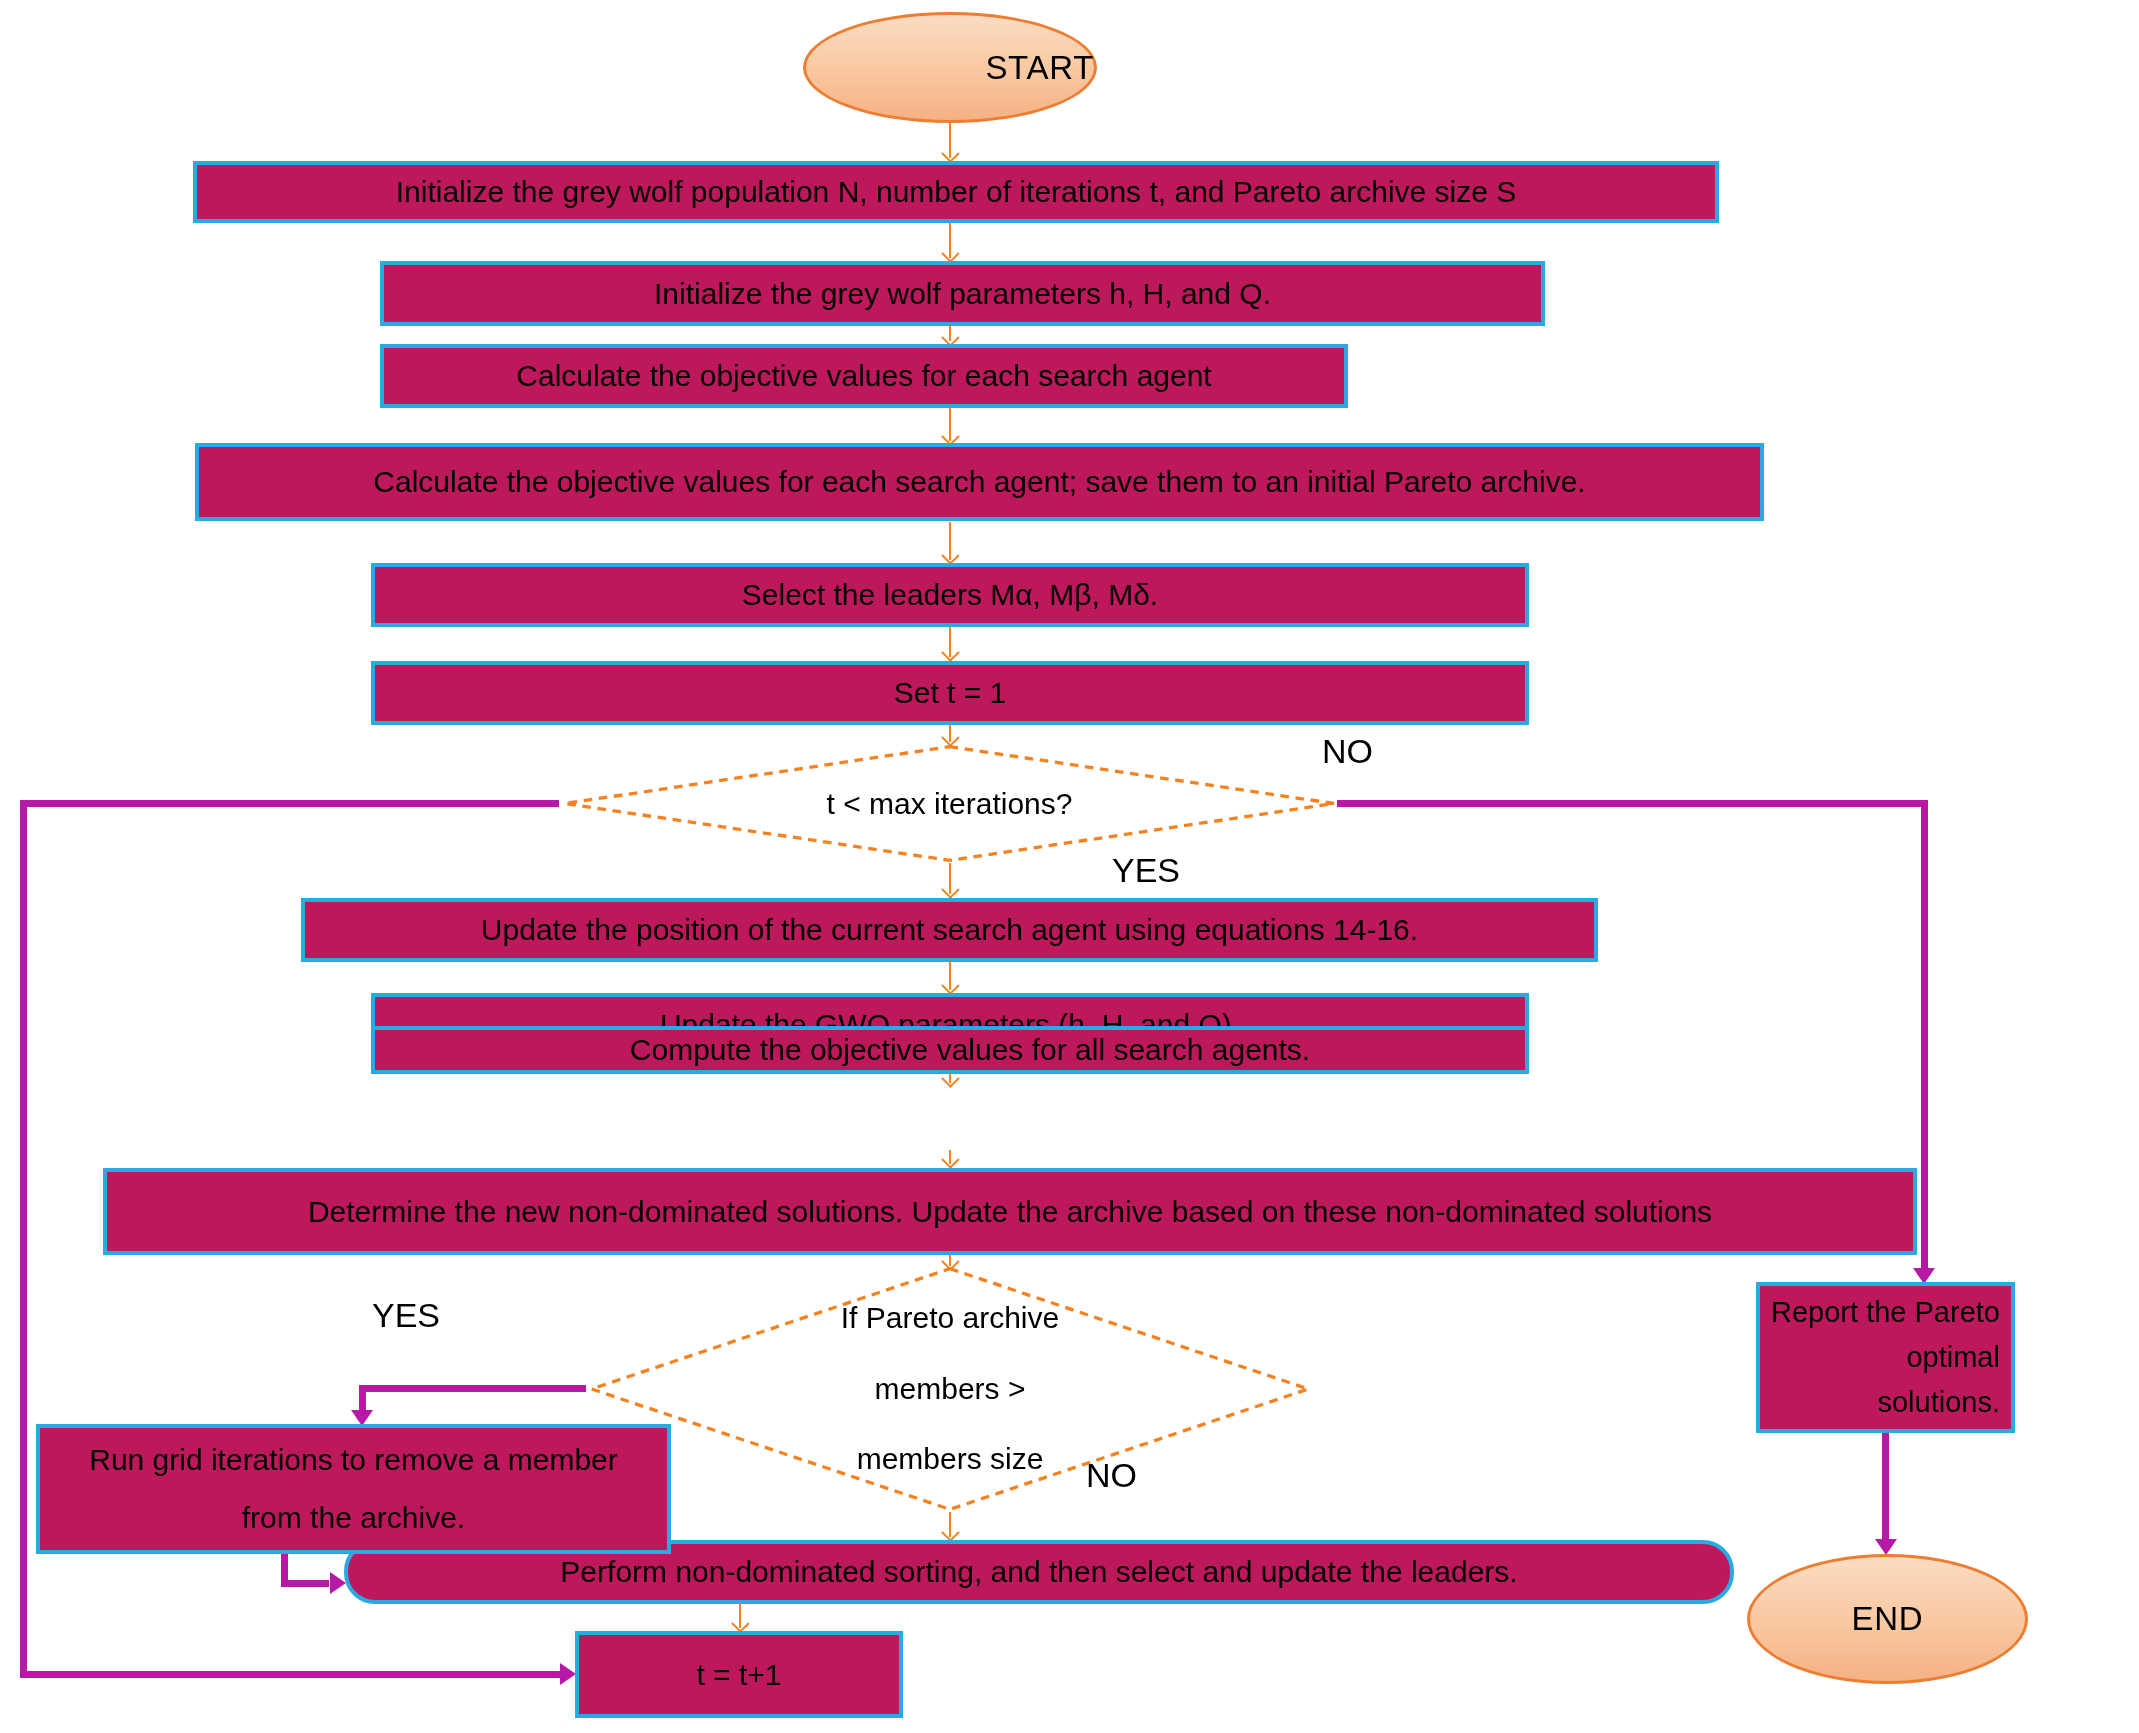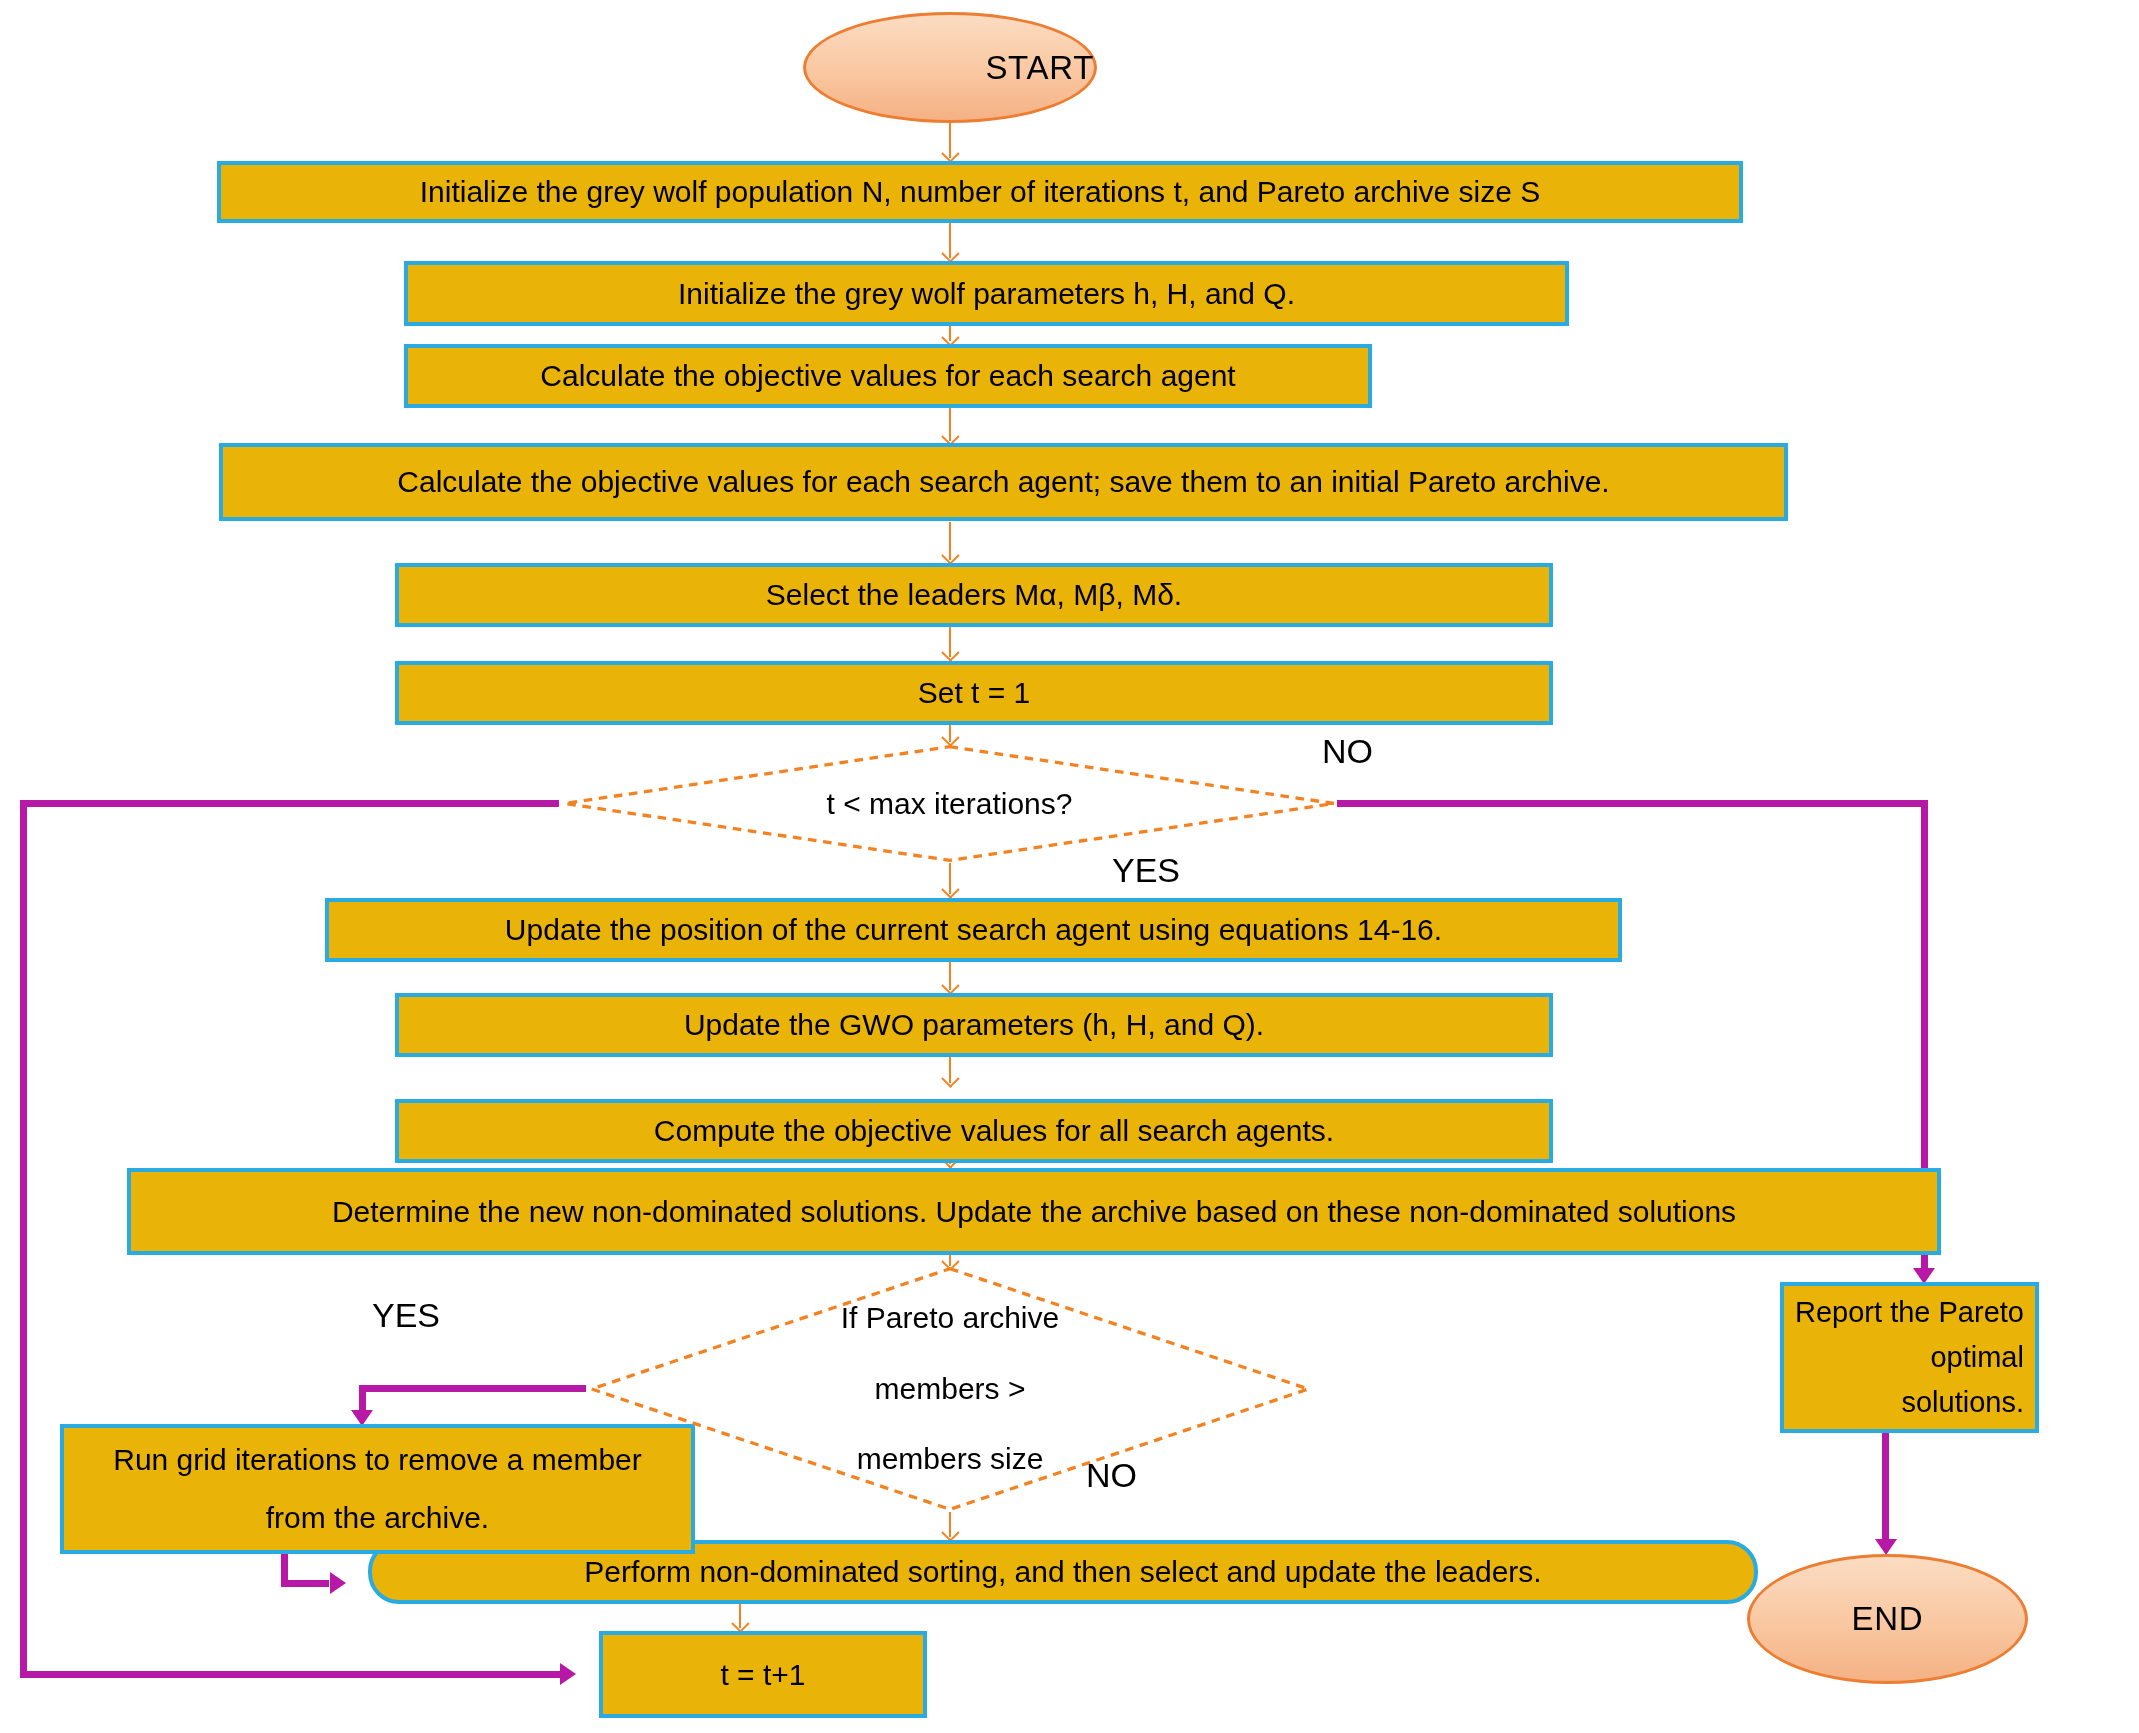--- a/index.html
+++ b/index.html
@@ -7,29 +7,28 @@
     position:relative;
     width:2140px; height:1734px;
     background:#ffffff;
     font-family:"Liberation Sans", sans-serif;
     color:#000;
     overflow:hidden;
   }
   
   .pbox {
     position:absolute;
-    background:#eab308;
+    background:#be185d;
     border:4px solid #29abe2;
     box-sizing:border-box;
     display:flex; align-items:center; justify-content:center;
     text-align:center;
     font-size:30px; line-height:1.25;
     z-index:3;
     white-space:nowrap;
-    margin-left:24px;
   }
   .pbox.wrap { white-space:normal; }
   
   .terminal {
     position:absolute;
     border:3.3px solid #ed7d31;
     border-radius:50%;
     background:linear-gradient(180deg,#fbdcc2 0%,#f9c7a0 55%,#f5b184 100%);
     box-sizing:border-box;
     display:flex; align-items:center; justify-content:center;
@@ -109,21 +108,21 @@
   </div>
 
   <div class="pbox" style="left:301px; top:898px; width:1297px; height:64px;">
     <span>Update the position of the current search agent using equations 14-16.</span>
   </div>
 
   <div class="pbox" style="left:371px; top:993px; width:1158px; height:64px;">
     <span>Update the GWO parameters (h, H, and Q).</span>
   </div>
 
-  <div class="pbox" style="left:371px; top:1099px; width:1158px; height:64px;padding-left:40px;">
+  <div class="pbox" style="left:371px; top:1026px; width:1158px; height:48px;padding-left:40px;">
     <span>Compute the objective values for all search agents.</span>
   </div>
 
   <div class="pbox" style="left:103px; top:1168px; width:1814px; height:87px;">
     <span>Determine the new non-dominated solutions. Update the archive based on these non-dominated solutions</span>
   </div>
 
   <div class="pbox" style="left:344px; top:1540px; width:1390px; height:64px;border-radius:31px;">
     <span>Perform non-dominated sorting, and then select and update the leaders.</span>
   </div>

